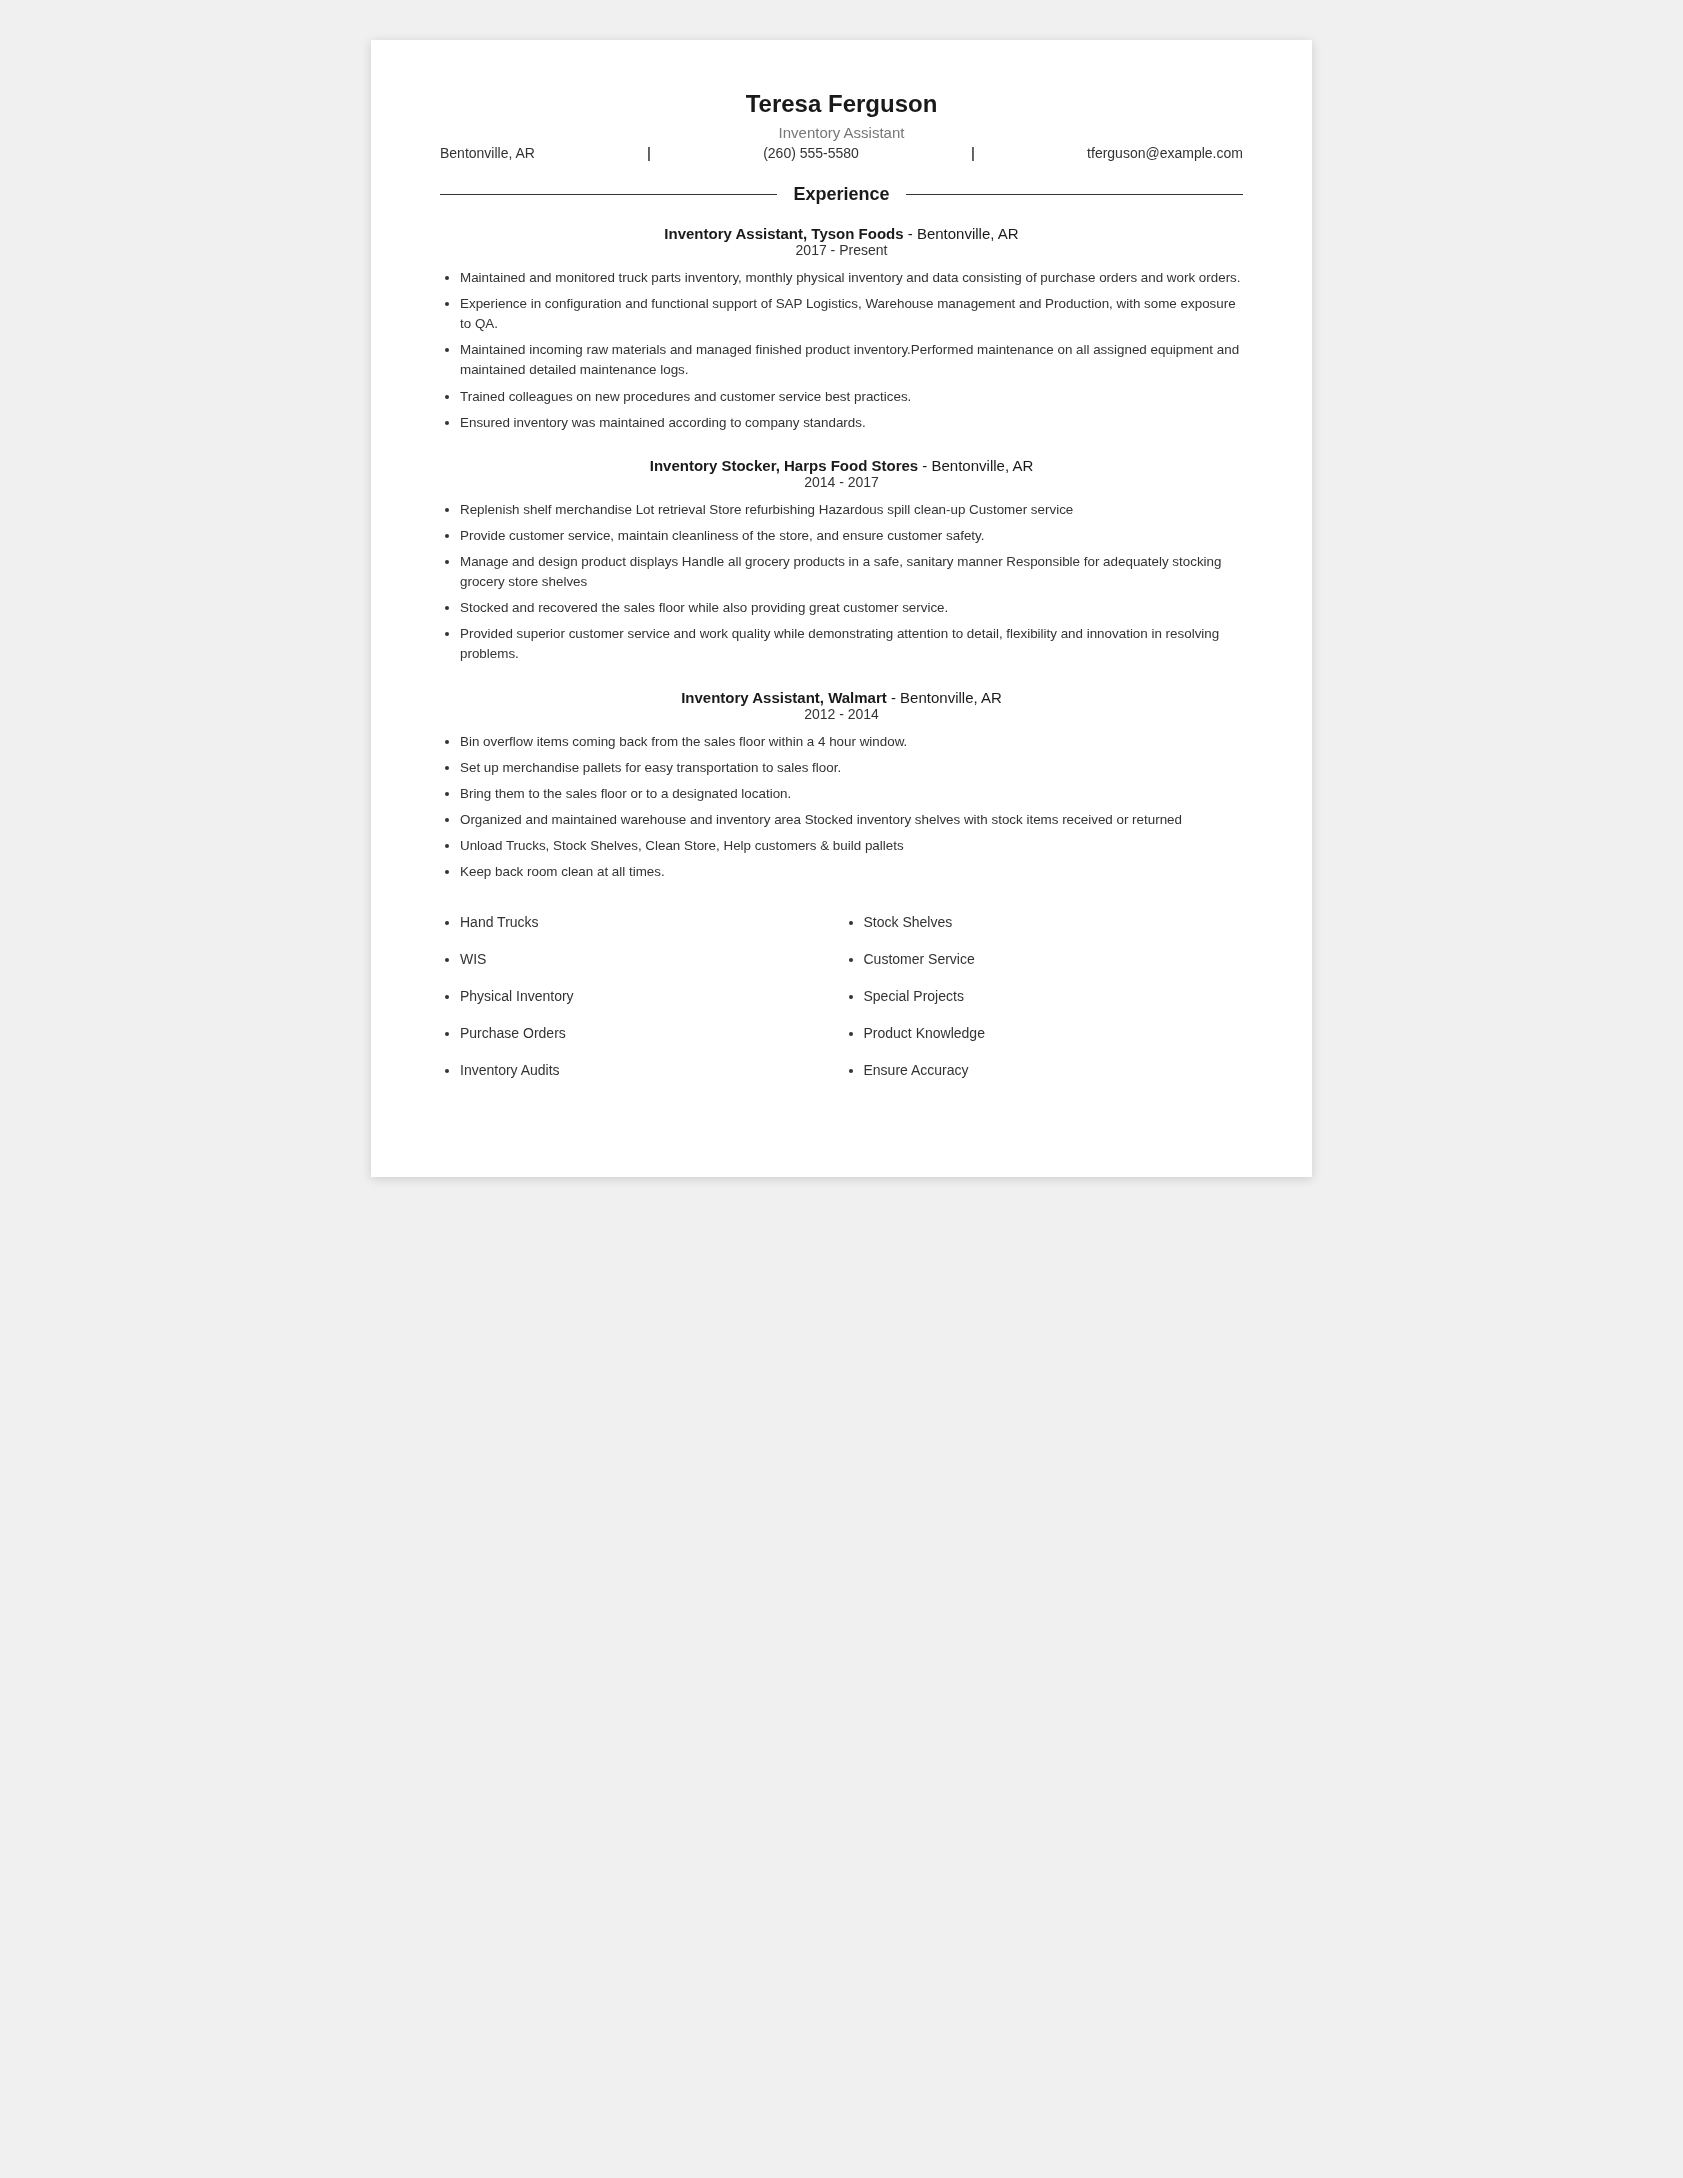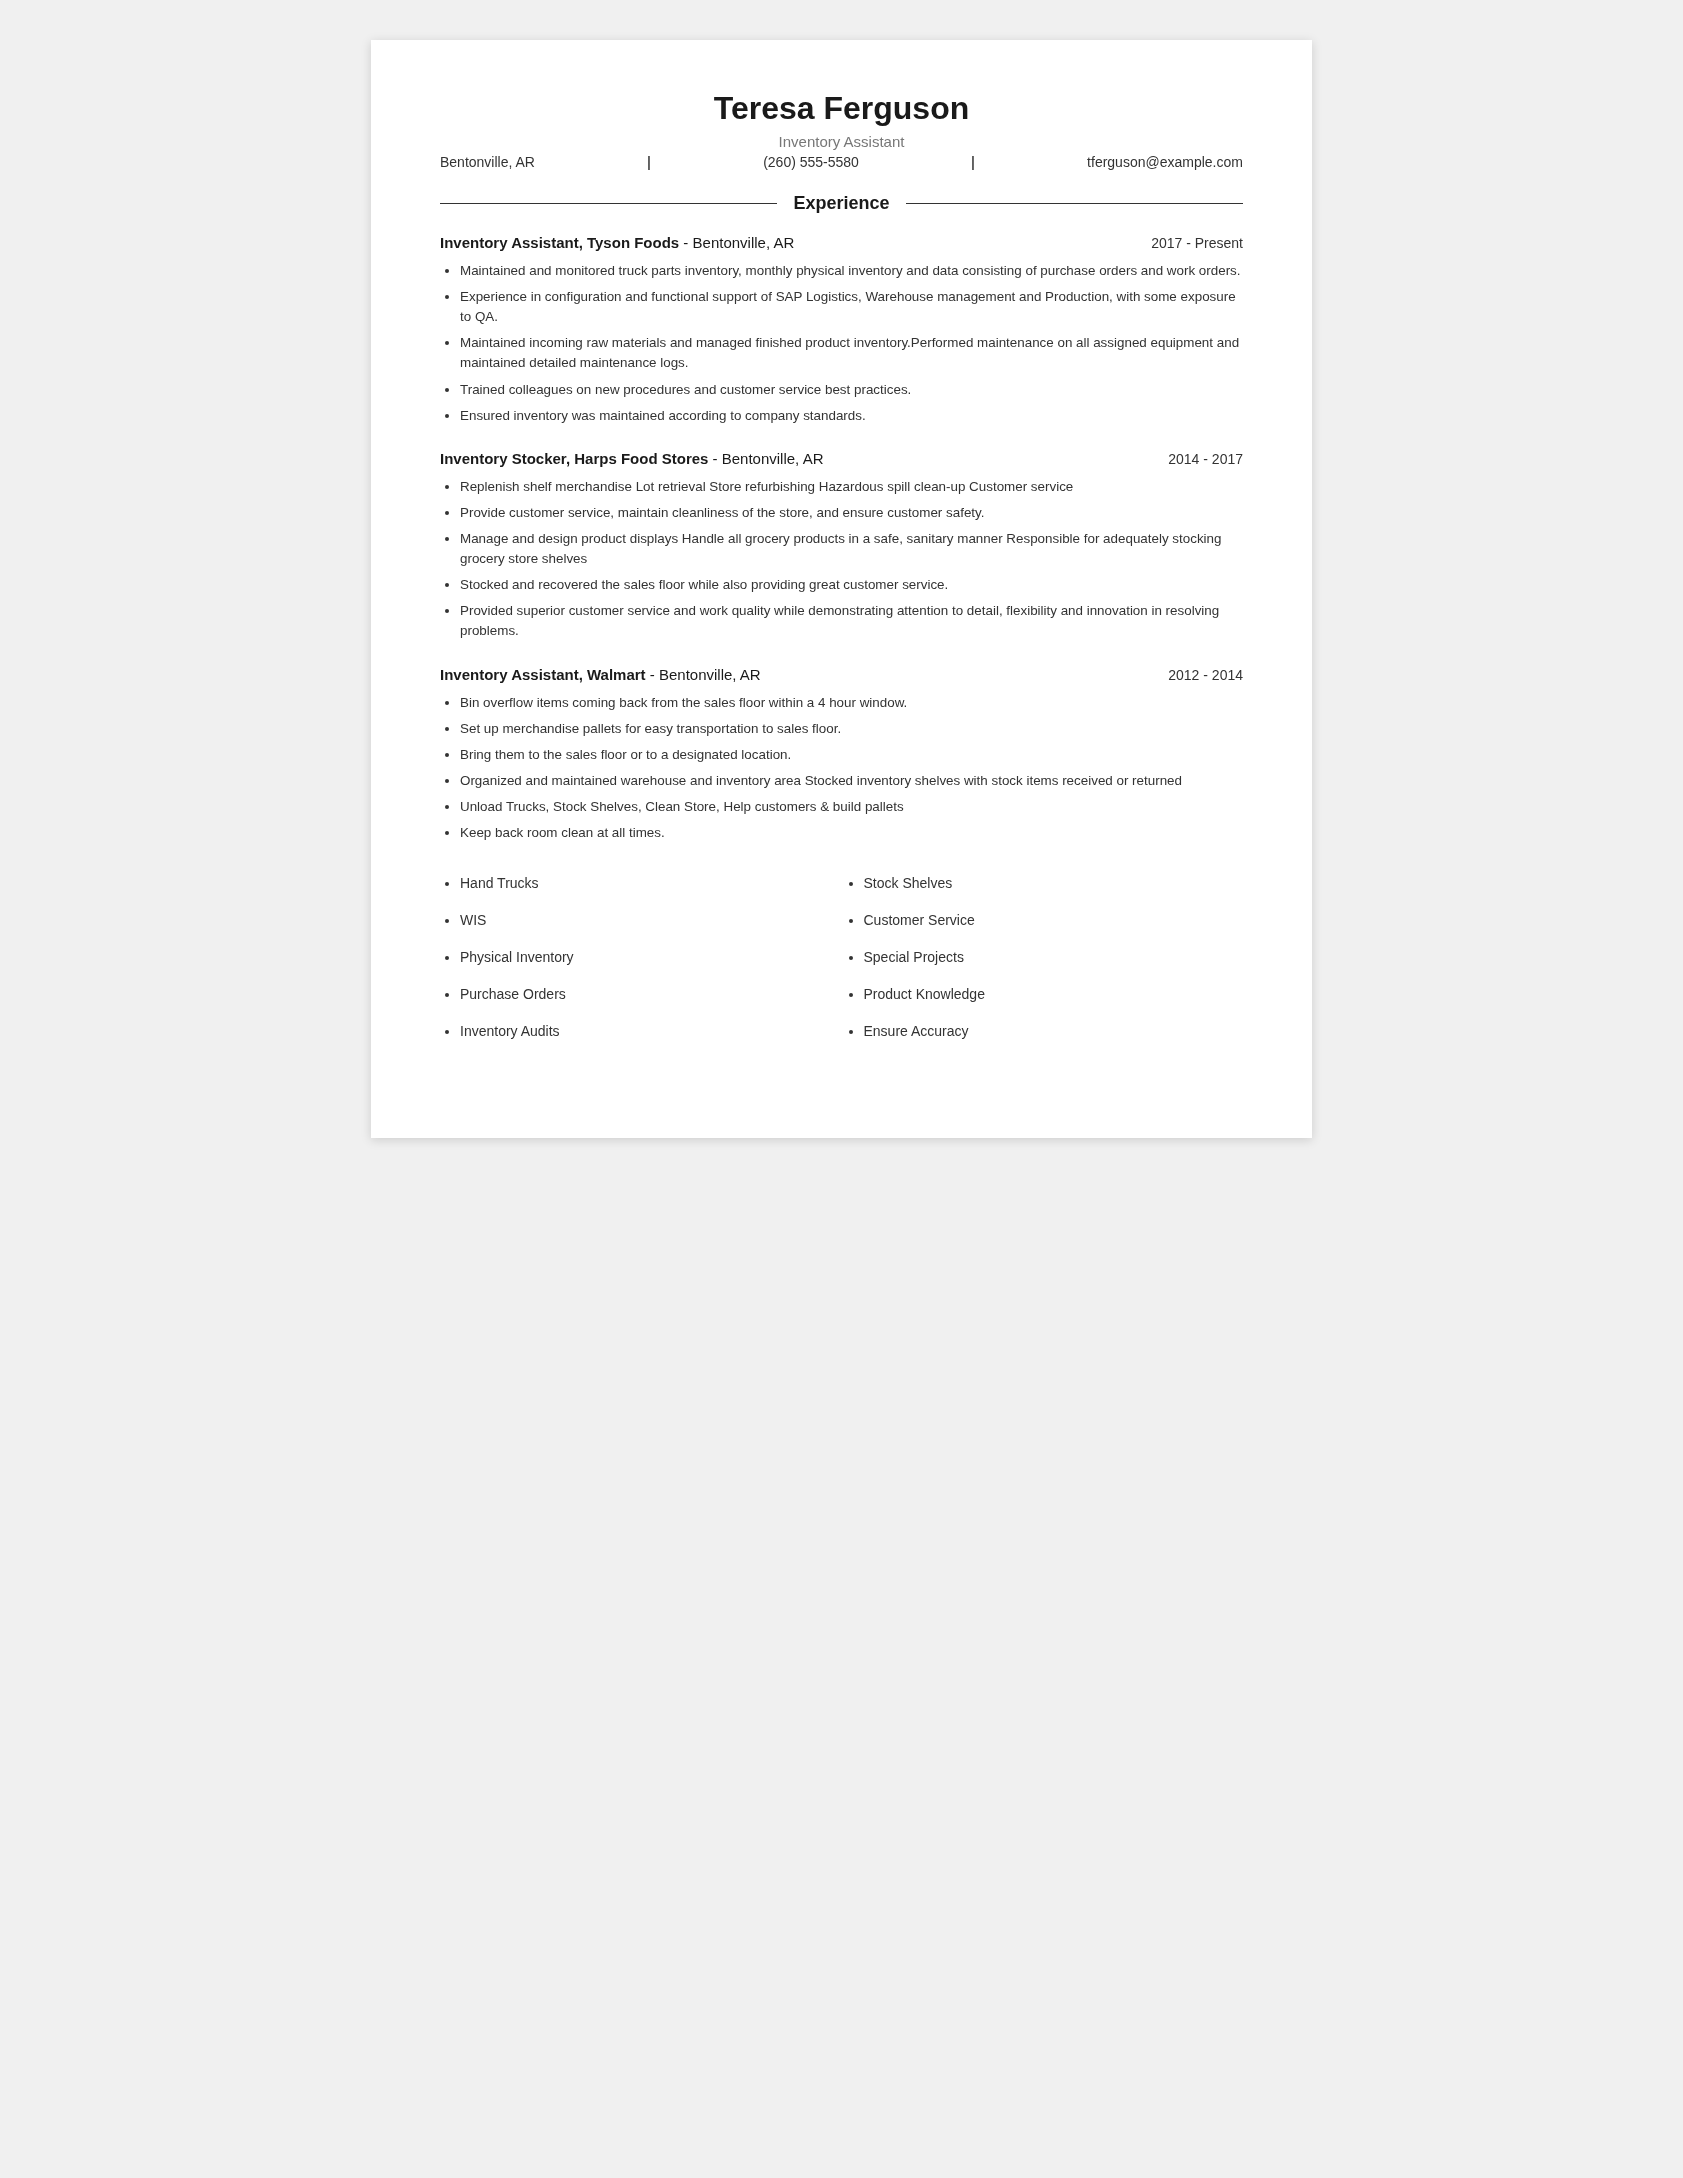--- a/index.html
+++ b/index.html
@@ -24,21 +24,21 @@
       padding: 50px 69px;
       box-shadow: 0 2px 10px rgba(0,0,0,0.15);
     }
 
     .header {
       text-align: center;
       margin-bottom: 20px;
     }
 
     .header-name {
-      font-size: 32px;
+      font-size: 24px;
       font-weight: bold;
       color: #1a1a1a;
       margin-bottom: 6px;
     }
 
     .header-title {
       font-size: 15px;
       color: #777777;
       margin-bottom: 4px;
     }
@@ -83,22 +83,23 @@
       white-space: nowrap;
     }
 
     .job-entry {
       margin-bottom: 24px;
     }
 
     .job-header {
       display: flex;
       justify-content: space-between;
-      align-items: flex-end;
+      align-items: center;
       margin-bottom: 10px;
+      flex-direction: column;
     }
 
     .job-title-company {
       font-size: 15px;
       font-weight: bold;
       color: #1a1a1a;
     }
 
     .job-title-company .location {
       font-weight: normal;

